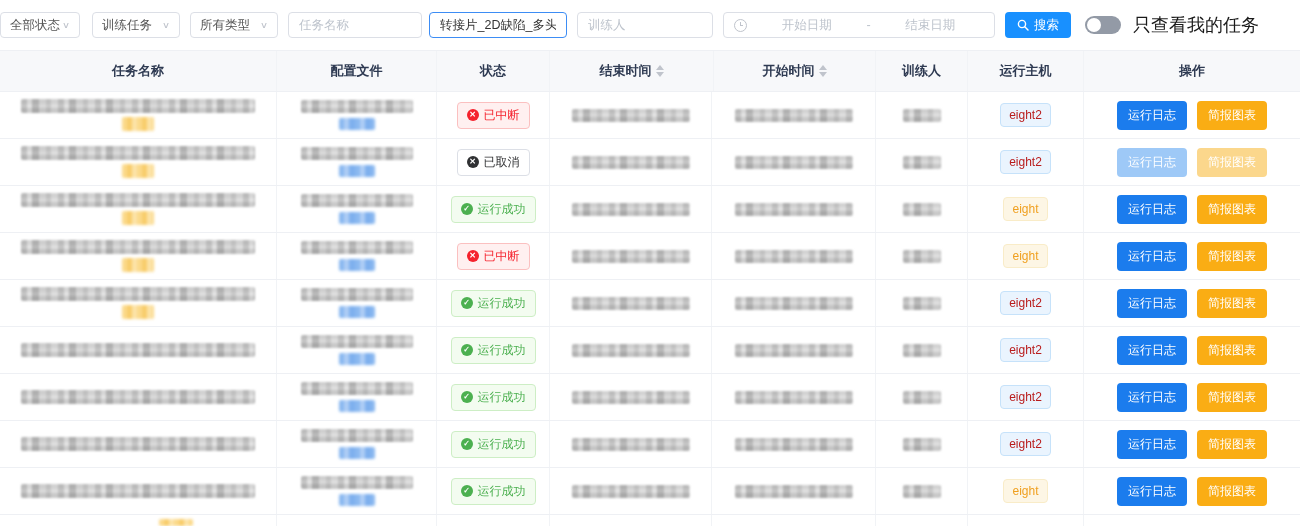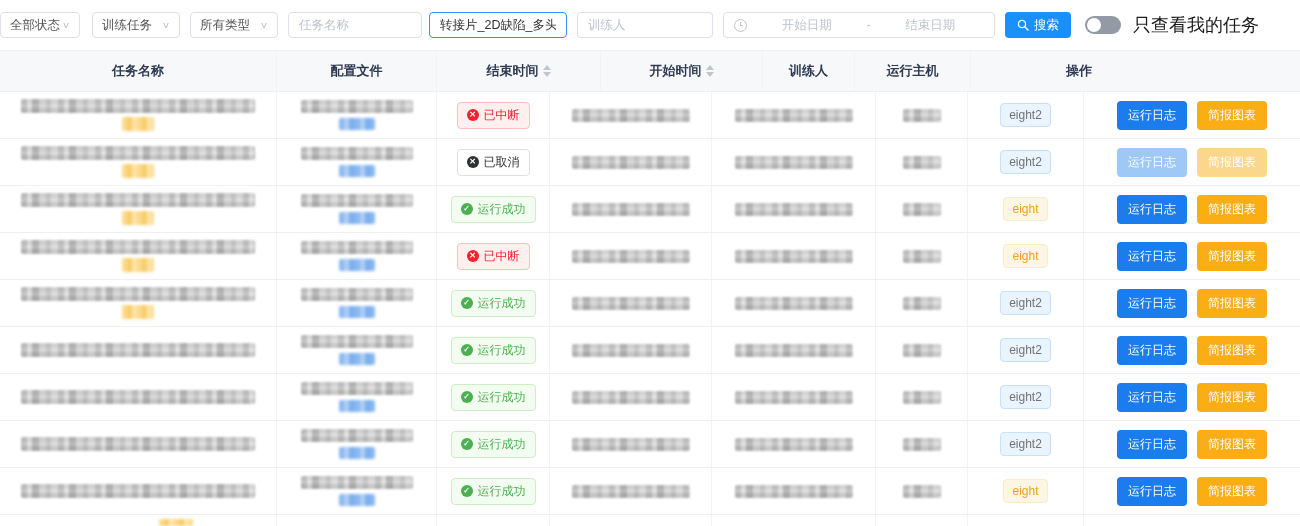--- a/index.html
+++ b/index.html
@@ -75,21 +75,21 @@
     display:inline-flex; align-items:center; justify-content:center; flex:none; }
   .status-icon b { color:#fff; font-size:8px; font-weight:bold; line-height:1; font-style:normal; }
   [data-status="interrupted"] { color:#f5222d; background:#fff0f0; border-color:#fbc0c0; }
   [data-status="cancelled"]   { color:#303133; background:#fff; border-color:#dcdfe6; }
   [data-status="cancelled"] .status-icon { background:#303133; }
   [data-status="success"]     { color:#4cb050; background:#f3fcf0; border-color:#cdeec5; }
 
   
   .host { display:inline-block; min-width:44px; padding:4px 8px; font-size:12px;
     border-radius:4px; border:1px solid; }
-  [data-host="blue"]   { color:#737373; background:#eaf4fe; border-color:#c6e2fa; }
+  [data-host="blue"]   { color:#b91c1c; background:#eaf4fe; border-color:#c6e2fa; }
   [data-host="yellow"] { color:#f0a020; background:#fdf6e5; border-color:#f9ecc8; }
 
   
   .actions-wrap { flex-direction:row; gap:10px; }
   .btn { border:none; color:#fff; font-size:12px; padding:6px 11px; border-radius:4px;
     cursor:pointer; font-family:Liberation Sans, sans-serif; }
   .btn-blue { background:#1b7ced; }
   .btn-orange { background:#faad14; }
   .col-7[data-disabled="true"] .btn-blue { background:#9ec9f7; }
   .col-7[data-disabled="true"] .btn-orange { background:#fbd78c; }
@@ -136,20 +136,23 @@
 </div>
 
 <div class="table">
   <div class="tr thead">
     <div class="th col-0">
       <span>任务名称</span>
     </div>
     <div class="th col-1">
       <span>配置文件</span>
     </div>
+    <div class="th col-2">
+      <span>状态</span>
+    </div>
     <div class="th col-4">
       <span>结束时间</span>
       <span class="sort">
           <i class="up"></i>
           <i class="down"></i>
         </span>
     </div>
     <div class="th col-3">
       <span>开始时间</span>
       <span class="sort">

